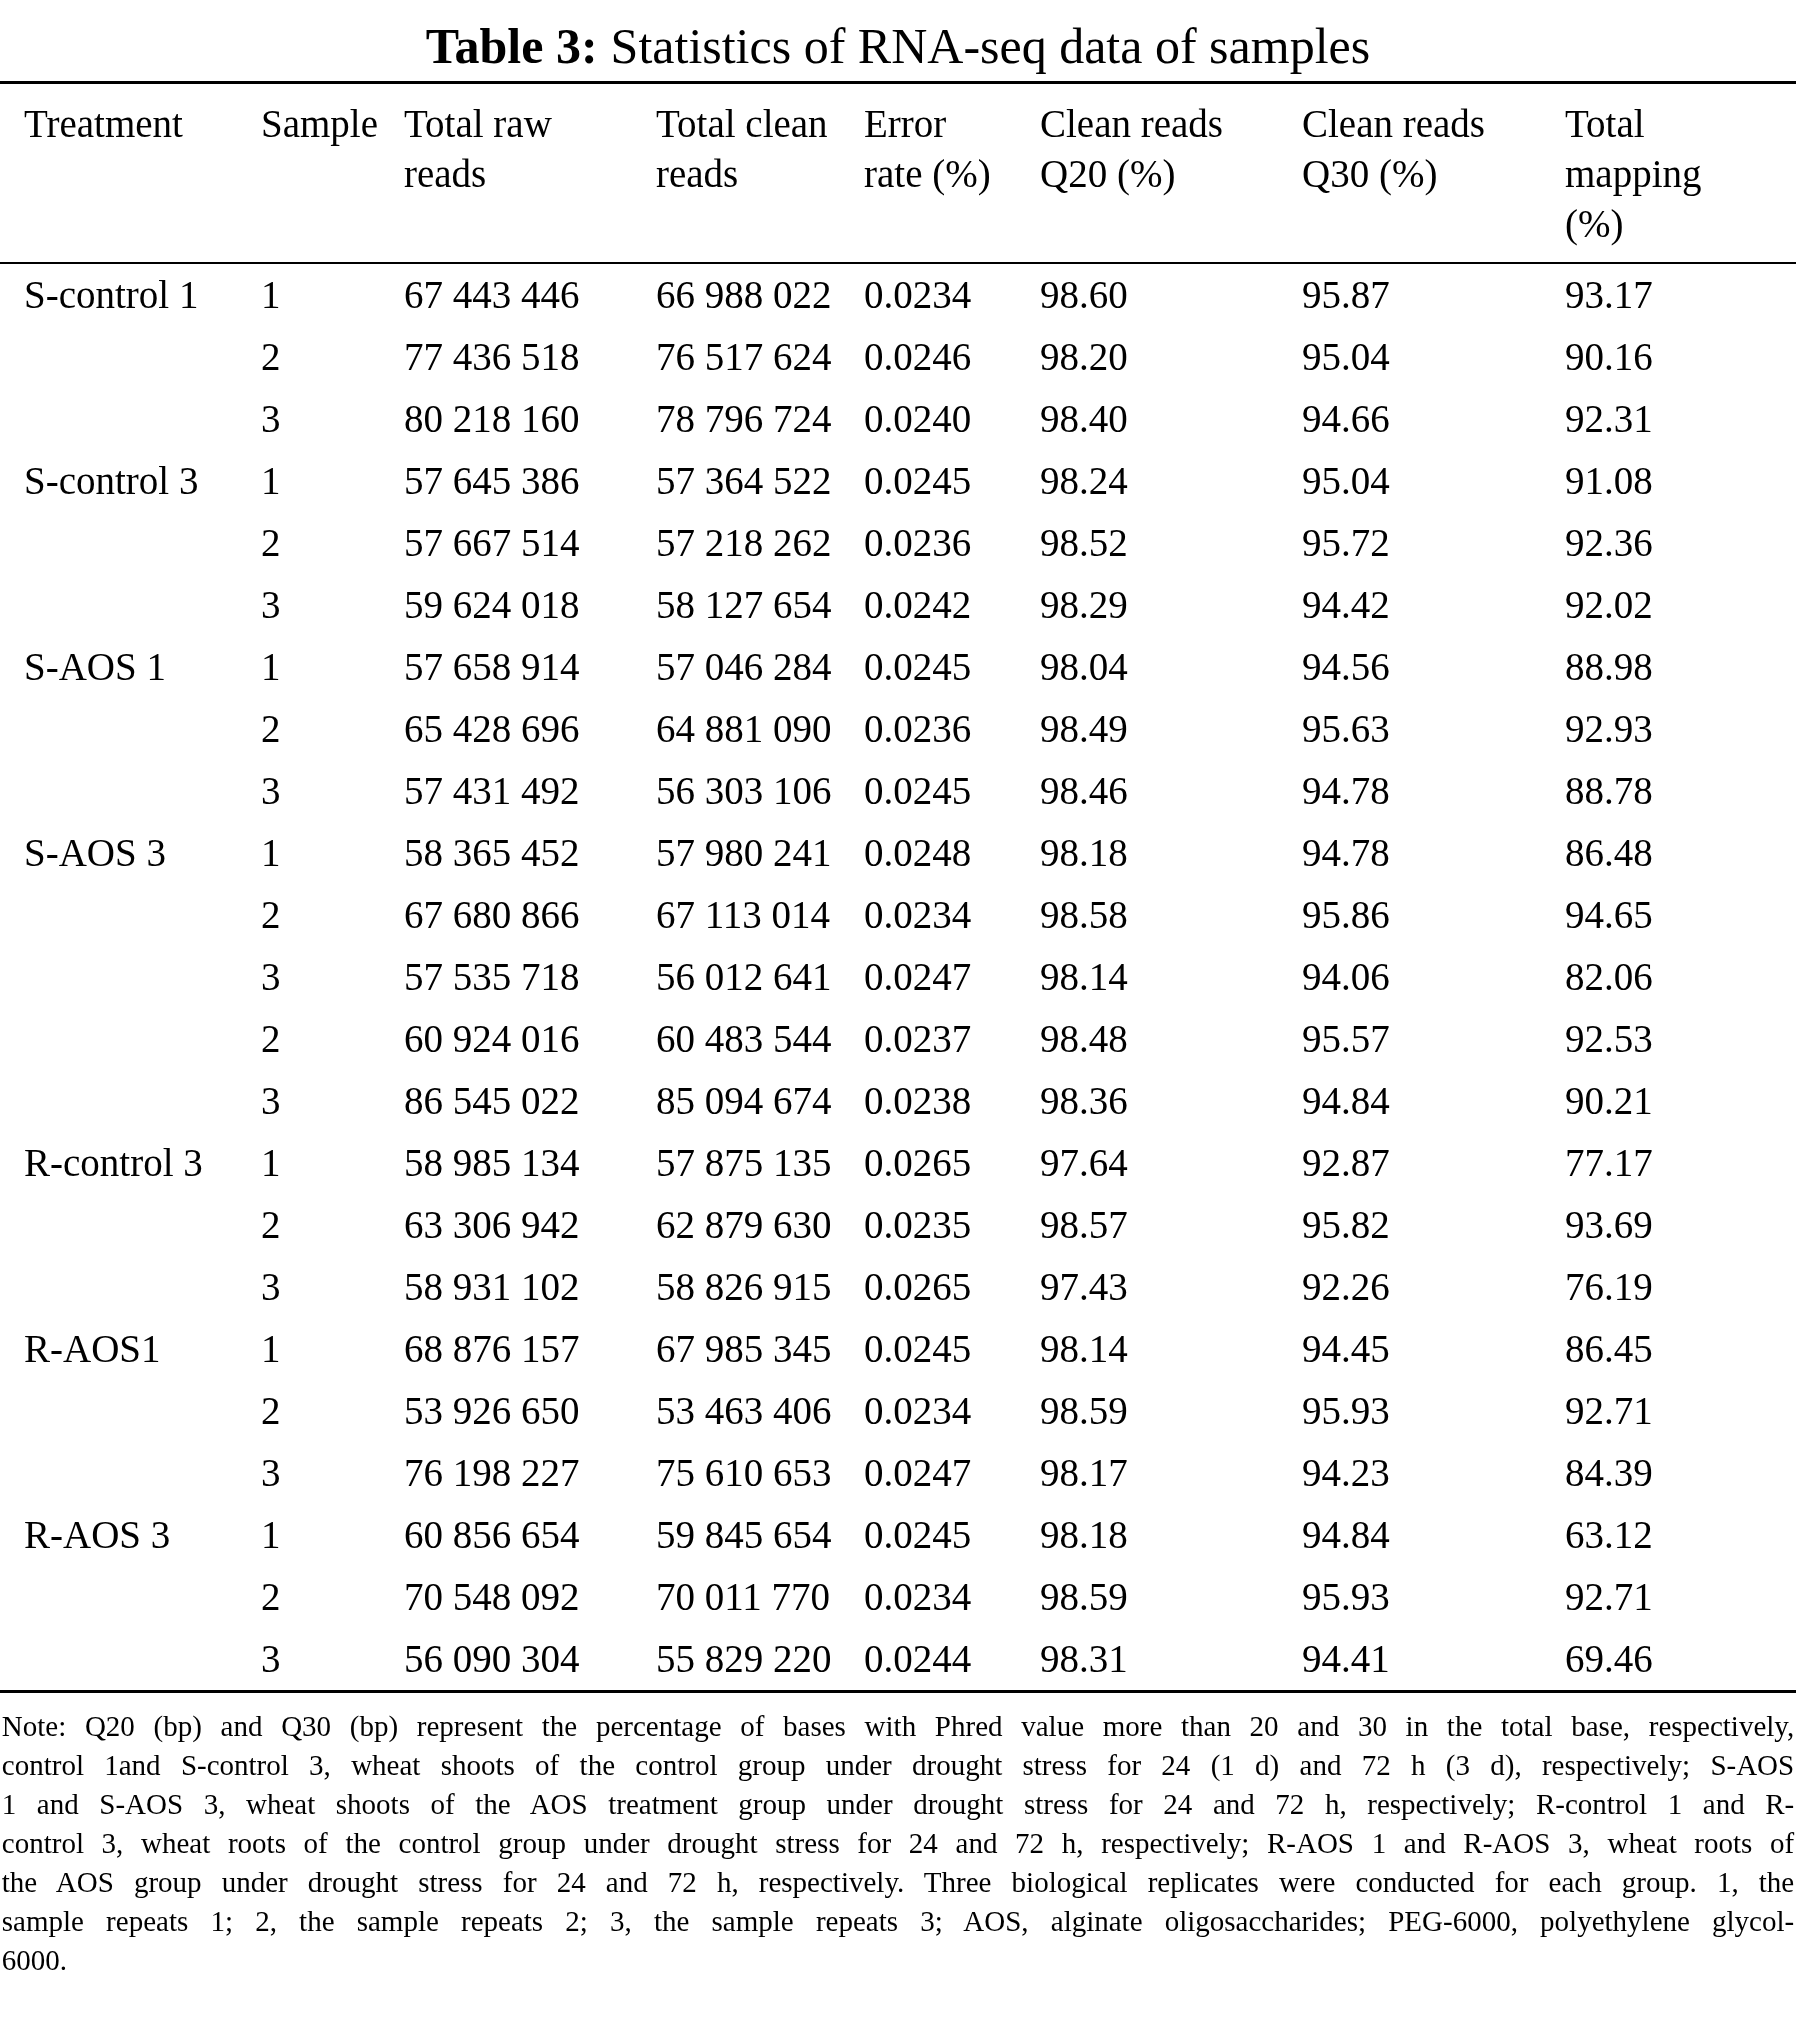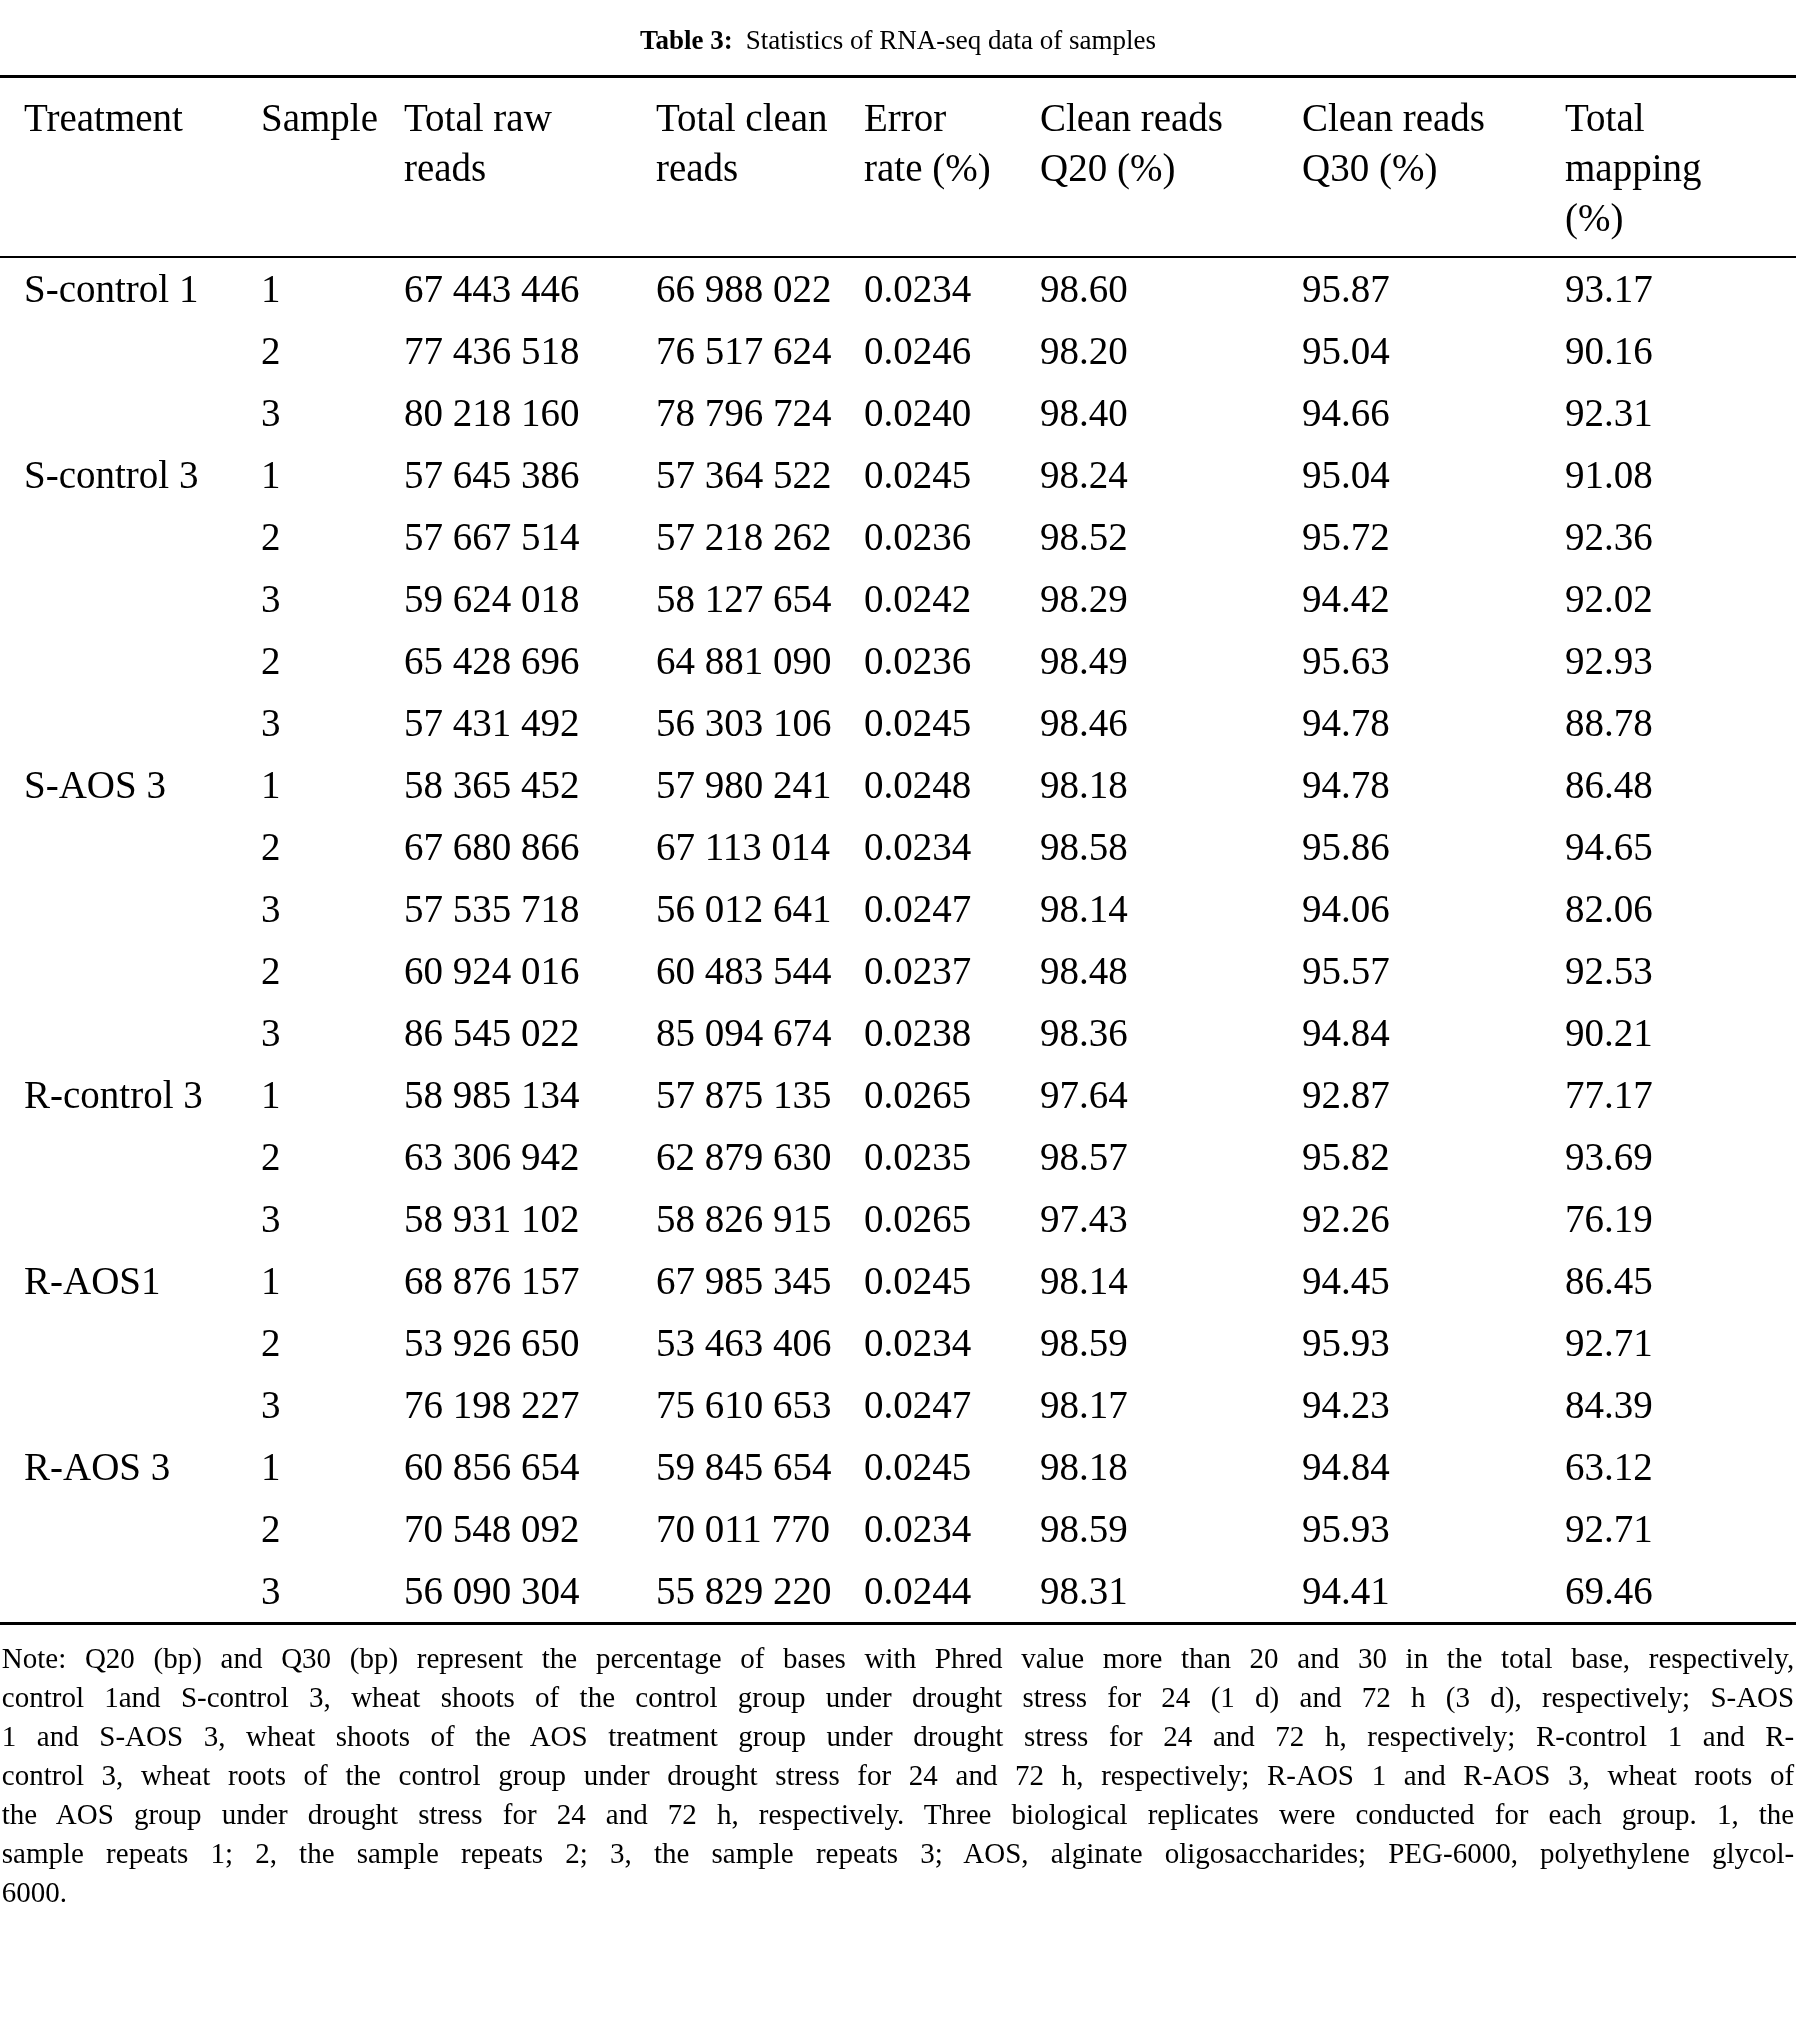--- a/index.html
+++ b/index.html
@@ -9,23 +9,23 @@
     color: #000000;
     width: 1796px;
     font-family: "Liberation Serif", "DejaVu Serif", serif;
   }
   .page {
     width: 1796px;
     overflow: hidden;
   }
   .title {
     text-align: center;
-    font-size: 27px;
+    font-size: 50px;
     line-height: 48px;
-    padding-top: 16px;
+    padding-top: 22px;
     white-space: nowrap;
   }
   .title-bold {
     font-weight: bold;
     margin-right: 13px;
   }
   table.stats {
     width: 1796px;
     table-layout: fixed;
     border-collapse: collapse;
@@ -186,20 +186,30 @@
           <td></td>
           <td>3</td>
           <td>59 624 018</td>
           <td>58 127 654</td>
           <td>0.0242</td>
           <td>98.29</td>
           <td>94.42</td>
           <td>92.02</td>
         </tr>
         <tr>
+          <td>S-AOS 1</td>
+          <td>1</td>
+          <td>57 658 914</td>
+          <td>57 046 284</td>
+          <td>0.0245</td>
+          <td>98.04</td>
+          <td>94.56</td>
+          <td>88.98</td>
+        </tr>
+        <tr>
           <td></td>
           <td>2</td>
           <td>65 428 696</td>
           <td>64 881 090</td>
           <td>0.0236</td>
           <td>98.49</td>
           <td>95.63</td>
           <td>92.93</td>
         </tr>
         <tr>

